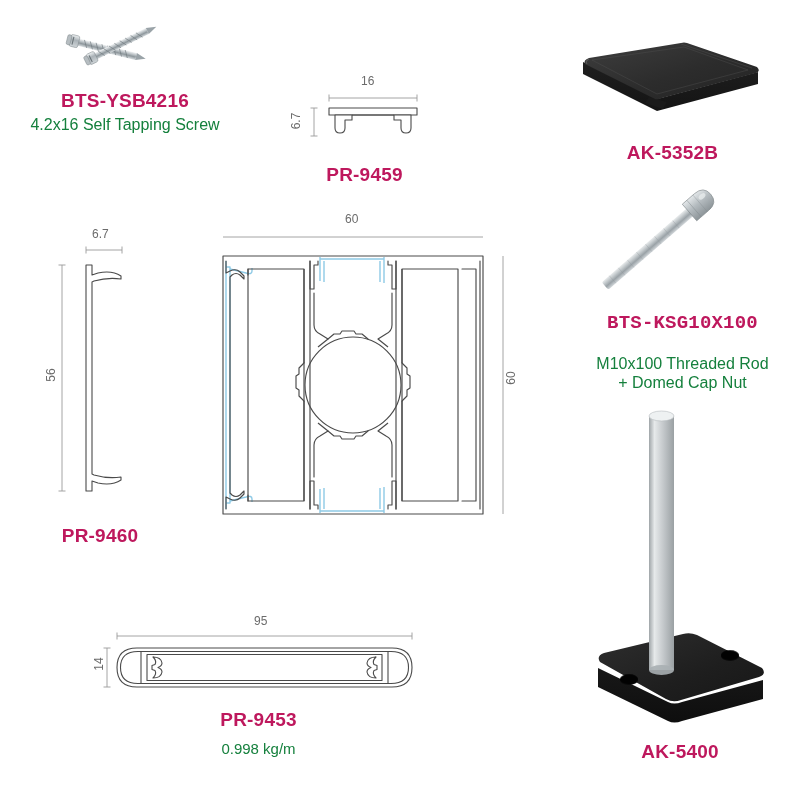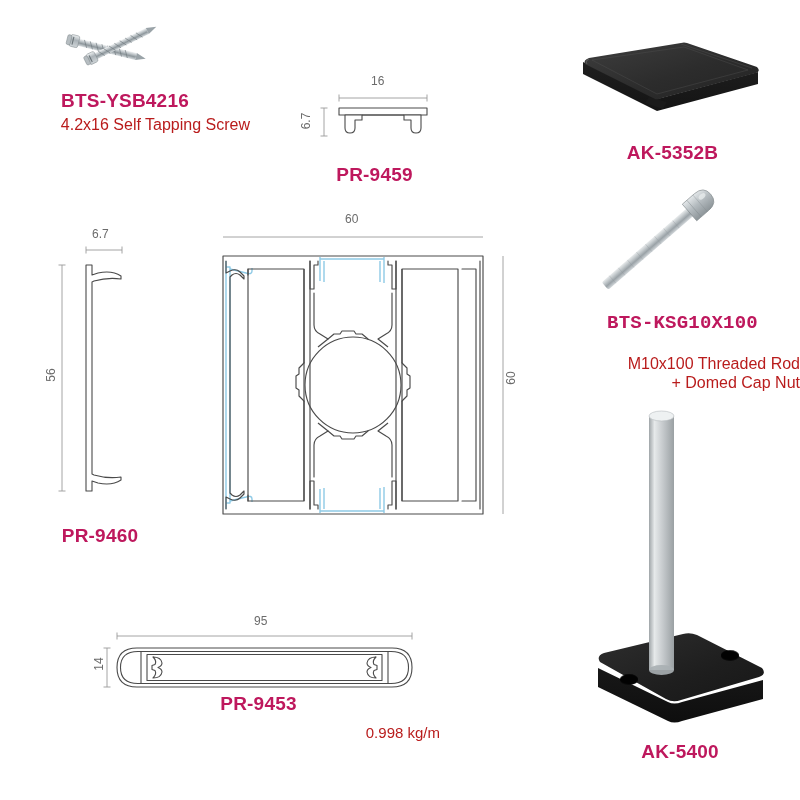--- a/index.html
+++ b/index.html
@@ -10,22 +10,22 @@
     position:relative;
     overflow:hidden;
     color:#3a3a3a;
   }
   .item{position:absolute;}
   .label-main{
     font-size:19px;font-weight:bold;color:#be185d;
     text-align:center;letter-spacing:0.2px;white-space:nowrap;
   }
   .label-sub{
-    font-size:16px;font-weight:normal;color:#b91c1c;
-    text-align:right;white-space:nowrap;
+    font-size:16px;font-weight:normal;color:#15803d;
+    text-align:center;white-space:nowrap;
   }
   .dim{
     font-size:12px;color:#6b6b6b;white-space:nowrap;
     font-family:"Liberation Sans", sans-serif;
   }
   .dim.vert{transform:rotate(-90deg);transform-origin:center center;}
   .svgwrap{display:block;}
   svg{display:block;overflow:visible;}
 </style>
 </head>
@@ -82,21 +82,21 @@
         <rect x="0" y="-5.6" width="9" height="11.2" rx="2" fill="url(#screwG2)" stroke="#7d868b" stroke-width="0.5"></rect>
         <rect x="-3" y="-4.6" width="4" height="9.2" rx="1.5" fill="#b6bdc1" stroke="#7d868b" stroke-width="0.5"></rect>
         <line x1="3" y1="-3.6" x2="3" y2="3.6" stroke="#6a7378" stroke-width="1.1"></line>
       </g>
     </svg>
   </div>
   <div class="label-main" style="margin-top:14px;">BTS-YSB4216</div>
   <div class="label-sub" style="margin-top:4px;">4.2x16 Self Tapping Screw</div>
 </div>
 
-<div class="item" style="left:267px;top:70px;width:215px;">
+<div class="item" style="left:257px;top:70px;width:215px;">
   <div class="svgwrap">
     <svg width="215" height="80" viewBox="0 0 215 80">
       <g stroke="#9a9a9a" stroke-width="0.9" fill="none">
         <line x1="72" y1="28" x2="160" y2="28"></line>
         <line x1="72" y1="24.5" x2="72" y2="31.5"></line>
         <line x1="160" y1="24.5" x2="160" y2="31.5"></line>
       </g>
       <g stroke="#9a9a9a" stroke-width="0.9" fill="none">
         <line x1="57" y1="38" x2="57" y2="66"></line>
         <line x1="53.5" y1="38" x2="60.5" y2="38"></line>
@@ -312,21 +312,21 @@
         <path d="M68,49 Q76,49 77,55 Q77,58 73,59.5 Q77,61 77,64 Q76,70 68,70
                  Q72,66 70,62.5 L67,61.5 L67,57.5 L70,56.5 Q72,53 68,49 Z"></path>
 
         <path d="M291,49 Q283,49 282,55 Q282,58 286,59.5 Q282,61 282,64 Q283,70 291,70
                  Q287,66 289,62.5 L292,61.5 L292,57.5 L289,56.5 Q287,53 291,49 Z"></path>
       </g>
     </svg>
   </div>
   <div class="dim" style="position:absolute;left:169px;top:6px;">95</div>
   <div class="dim vert" style="position:absolute;left:-1px;top:49px;width:30px;text-align:center;">14</div>
-  <div class="label-main" style="margin-top:0;margin-left:-8px;">PR-9453</div>
+  <div class="label-main" style="margin-top:16px;margin-left:-8px;">PR-9453</div>
   <div class="label-sub" style="margin-top:9px;margin-left:-8px;font-size:15px;">0.998 kg/m</div>
 </div>
 
 <div class="item" style="left:560px;top:385px;width:240px;">
   <div class="svgwrap">
     <svg width="240" height="350" viewBox="0 0 240 350">
       <defs>
         <linearGradient id="postG" x1="0" y1="0" x2="1" y2="0">
           <stop offset="0%" stop-color="#9fa5a8"></stop>
           <stop offset="22%" stop-color="#e6e9ea"></stop>

